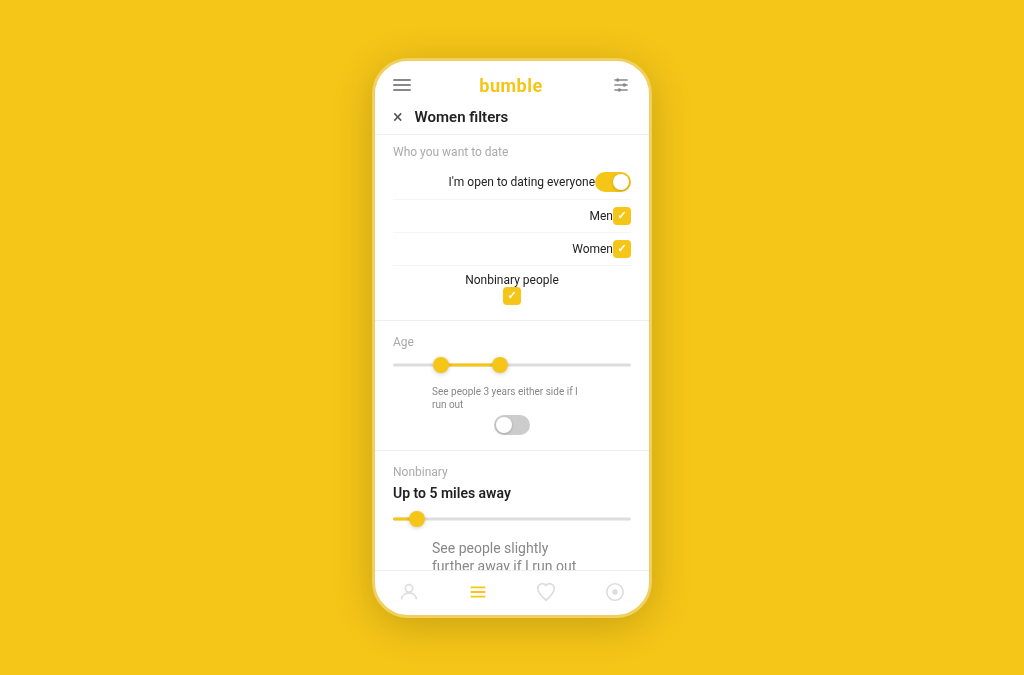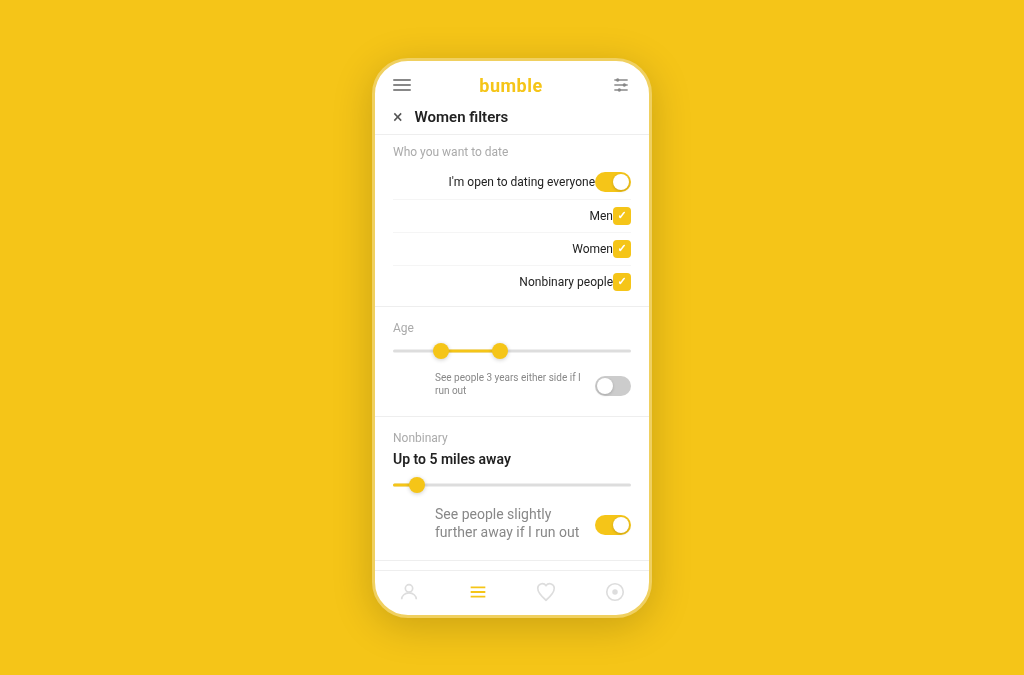--- a/index.html
+++ b/index.html
@@ -93,21 +93,21 @@
       margin-bottom: 6px;
       font-weight: 400;
     }
     .toggle-row {
       display: flex;
       align-items: center;
       justify-content: flex-end;
       padding: 7px 0;
       border-bottom: 1px solid #f5f5f5;
     }
-    .toggle-row:last-child { border-bottom: none; }
+    .toggle-row:last-child { border-bottom: none; flex-direction: column; }
     .toggle-label {
       font-size: 12px;
       color: #222;
     }
     .toggle-switch {
       position: relative;
       width: 36px;
       height: 20px;
       flex-shrink: 0;
     }

